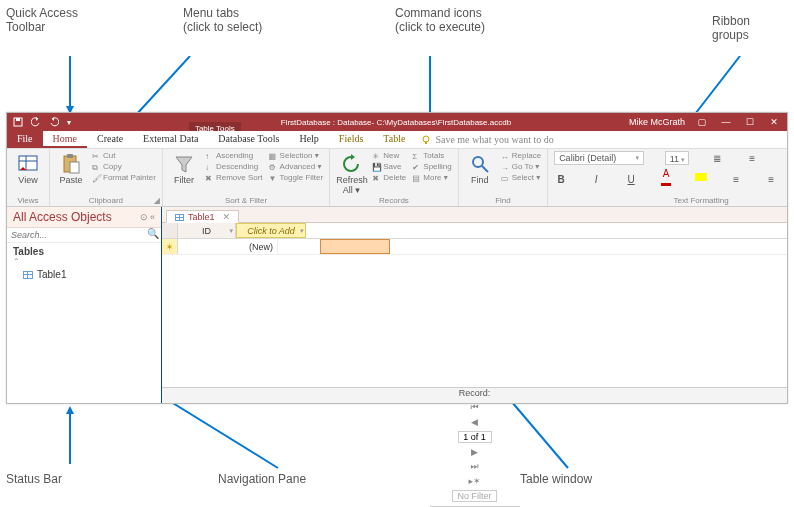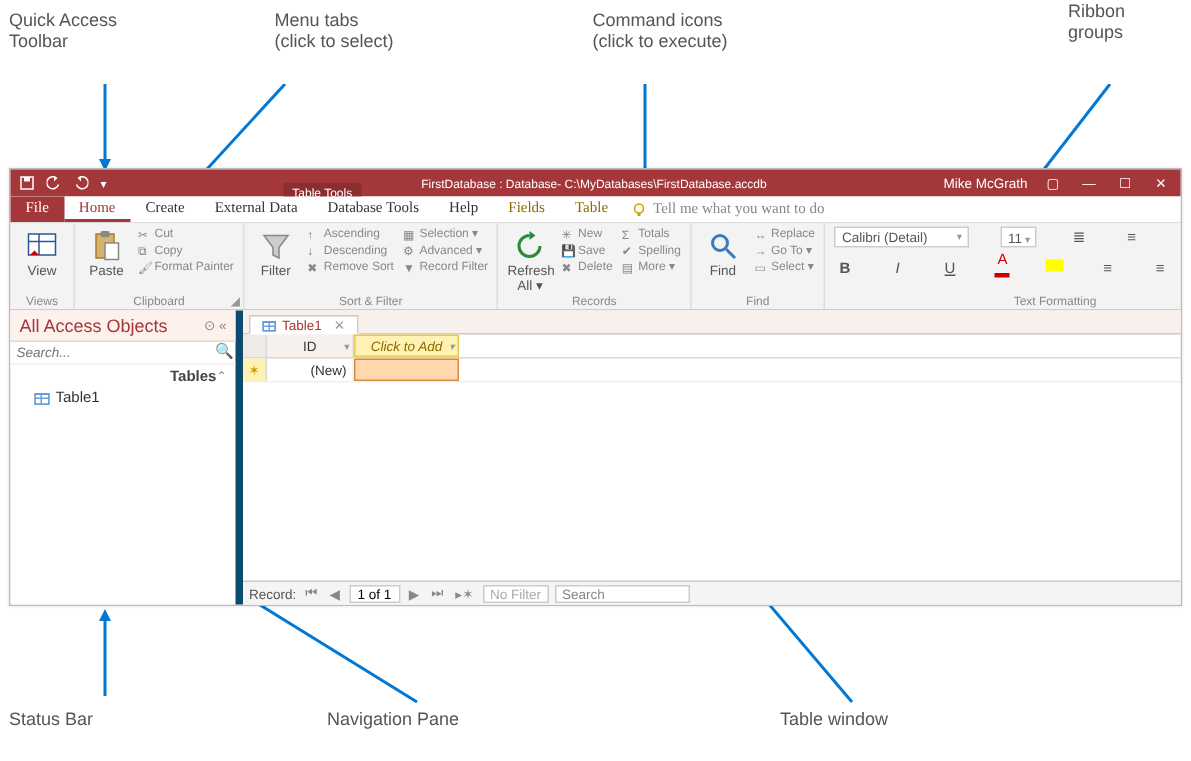--- a/index.html
+++ b/index.html
@@ -34,51 +34,51 @@
   .group-label { text-align: center; font-size: 8px; color: #888; padding: 1px 0; }
   .dlg-launch { position: absolute; right: 2px; bottom: 1px; font-size: 8px; color: #999; }
   .big-btn { width: 30px; text-align: center; color: #555; }
   .big-btn .icon { width: 22px; height: 22px; margin: 2px auto 0; display: block; }
   .stack { display: flex; flex-direction: column; gap: 1px; font-size: 8px; color: #888; }
   .stack div { white-space: nowrap; }
   .ic { width: 9px; height: 9px; display: inline-block; vertical-align: -1px; margin-right: 2px; }
   .collapse { position: absolute; right: 4px; bottom: 2px; font-size: 9px; color: #888; }
 
   .content { flex: 1; display: flex; min-height: 0; }
-  .navpane { width: 155px; border-right: 5px solid #0c4a6e; display: flex; flex-direction: column; background: #fff; }
+  .navpane { width: 155px; border-right: 1px solid #0c4a6e; display: flex; flex-direction: column; background: #fff; }
   .nav-hdr { background: #fdf1ec; padding: 3px 6px; color: #A4373A; font-size: 12px; display: flex; justify-content: space-between; align-items: center; border-bottom: 1px solid #e6d7cf; }
   .nav-hdr .chev { font-size: 9px; color: #888; }
   .nav-search { display: flex; border-bottom: 1px solid #eee; }
   .nav-search input { flex: 1; border: none; font-size: 9px; font-style: italic; padding: 2px 4px; outline: none; }
   .nav-search .mag { width: 14px; text-align: center; color: #aaa; font-size: 10px; }
-  .nav-section { padding: 3px 6px 1px; font-size: 10px; font-weight: 600; color: #444; display: flex; justify-content: flex-end; }
+  .nav-section { padding: 3px 6px 1px; font-size: 10px; font-weight: 600; color: #444; display: flex; justify-content: flex-start; flex-direction: column; }
   .nav-section .chev { font-size: 8px; color: #888; font-weight: 400;}
   .nav-item { padding: 2px 6px 2px 16px; font-size: 10px; color: #333; display: flex; align-items: center; gap: 4px; }
   .tbl-ic { width: 10px; height: 8px; background: linear-gradient(#fff,#fff) padding-box, #6a9ed8; border: 1px solid #6a9ed8; position: relative; }
   .tbl-ic::before { content:""; position:absolute; left:0; right:0; top:2px; height:1px; background:#6a9ed8;}
   .tbl-ic::after { content:""; position:absolute; top:0; bottom:0; left:3px; width:1px; background:#6a9ed8;}
 
   .tablewin { flex: 1; display: flex; flex-direction: column; background: #fff; }
   .doc-tab-row { height: 16px; background: #f7f0ec; border-bottom: 1px solid #d6c9c2; display: flex; align-items: flex-end; padding-left: 4px; }
   .doc-tab { background: #fff; border: 1px solid #d6c9c2; border-bottom: 1px solid #fff; padding: 1px 8px 0; font-size: 9px; color: #A4373A; display: flex; align-items: center; gap: 4px; position: relative; top: 1px;}
   .doc-tab .x { color: #999; font-size: 9px; margin-left: 4px;}
   .grid-hdr { height: 16px; display: flex; border-bottom: 1px solid #d8d8d8; font-size: 9px; }
   .rowhdr { width: 16px; background: #f0eae6; border-right: 1px solid #d8d8d8; }
   .colhdr { background: #f7f1ed; border-right: 1px solid #d8d8d8; display: flex; align-items: center; justify-content: center; position: relative; }
   .colhdr .dd { position: absolute; right: 2px; font-size: 7px; color: #999; }
   .colhdr.id { width: 58px; }
   .colhdr.add { width: 70px; color: #8a6d00; font-style: italic; background: #fff2b3; border: 1px solid #e0c95e; }
   .grid-row { height: 16px; display: flex; border-bottom: 1px solid #eee; font-size: 9px; }
   .rowhdr.new { display:flex; align-items:center; justify-content:center; color:#c79b00; background:#fff2b3;}
-  .cell { border-right: 1px solid #eee; display: flex; align-items: center; justify-content: flex-end; padding: 0 4px; }
+  .cell { border-right: 1px solid #eee; display: flex; align-items: center; justify-content: flex-end; padding: 0 4px; margin-left: 42px; }
   .cell.id { width: 58px; }
   .cell.sel { width: 70px; background: #ffd8b0; border: 1px solid #d88a3e; }
   .grid-rest { flex: 1; background: #fff; }
 
-  .recordbar { height: 16px; border-top: 1px solid #ccc; background: #f4f4f4; display: flex; align-items: center; font-size: 9px; color: #555; gap: 4px; padding: 0 4px;}
+  .recordbar { height: 16px; border-top: 1px solid #ccc; background: #f4f4f4; display: flex; align-items: center; font-size: 9px; color: #555; gap: 4px; padding: 0 4px; flex-direction: column;}
   .recordbar .btn { color: #888; padding: 0 2px; }
   .recordbar input { width: 34px; font-size: 9px; text-align: center; border: 1px solid #ccc; padding: 0;}
   .recordbar .nofilter { border: 1px solid #ccc; padding: 0 4px; color: #aaa; background:#fff;}
   .recordbar .search { border: 1px solid #ccc; padding: 0 4px; width: 90px; color: #888; background:#fff;}
 
   .statusbar { height: 16px; border-top: 1px solid #ccc; background: #f4f4f4; display: flex; align-items: center; justify-content: space-between; font-size: 9px; color: #666; padding: 0 6px;}
   .statusbar .viewbtn { width: 16px; height: 12px; border: 1px solid #bbb; margin-left: 2px; display:inline-block; background:#eee;}
   .statusbar .viewbtn.active { background: #d8a070; border-color:#b77a3e;}
 
   .fontctl { display:flex; align-items:center; gap:21px; font-size:9px; color:#555;}
@@ -91,21 +91,21 @@
 </style>
 </head>
 <body>
 
 <div class="callout" style="left:6px; top:6px; white-space:pre;">Quick Access
 Toolbar</div>
 <div class="callout" style="left:183px; top:6px; white-space:pre;">Menu tabs
 (click to select)</div>
 <div class="callout" style="left:395px; top:6px; white-space:pre;">Command icons
 (click to execute)</div>
-<div class="callout" style="left:712px; top:0; white-space:pre;">Ribbon
+<div class="callout" style="left:712px; top:14px; white-space:pre;">Ribbon
 groups</div>
 <div class="callout" style="left:6px; top:472px;">Status Bar</div>
 <div class="callout" style="left:218px; top:472px;">Navigation Pane</div>
 <div class="callout" style="left:520px; top:472px;">Table window</div>
 
 <svg class="arrow" style="left:60px; top:56px;" width="30" height="60">
     <line x1="10" y1="0" x2="10" y2="52"></line>
     <polygon points="10,58 6,50 14,50"></polygon>
   </svg>
 <svg class="arrow" style="left:120px; top:56px;" width="80" height="80">
@@ -171,21 +171,21 @@
     <div class="menu-tab">External Data</div>
     <div class="menu-tab">Database Tools</div>
     <div class="menu-tab">Help</div>
     <div class="menu-tab context">Fields</div>
     <div class="menu-tab context">Table</div>
     <div class="tell-me">
       <span class="bulb"><svg viewBox="0 0 10 10">
             <circle cx="5" cy="4" r="3" fill="none" stroke="#c9a100" stroke-width="1"></circle>
             <rect x="4" y="7" width="2" height="2" fill="#c9a100"></rect>
           </svg></span>
-      <span>Tell me what you want to do</span>
+      <span>Save me what you want to do</span>
     </div>
   </div>
 
   <div class="ribbon">
     <div class="group">
       <div class="group-body">
         <div class="big-btn">
           <svg class="icon" viewBox="0 0 22 22">
               <rect x="2" y="3" width="18" height="14" fill="#fff" stroke="#2b579a"></rect>
               <line x1="2" y1="8" x2="20" y2="8" stroke="#2b579a"></line>
@@ -227,21 +227,21 @@
           <div>Filter</div>
         </div>
         <div class="stack">
           <div><span class="ic">↑</span><span>Ascending</span></div>
           <div><span class="ic">↓</span><span>Descending</span></div>
           <div><span class="ic">✖</span><span>Remove Sort</span></div>
         </div>
         <div class="stack">
           <div><span class="ic">▦</span><span>Selection ▾</span></div>
           <div><span class="ic">⚙</span><span>Advanced ▾</span></div>
-          <div><span class="ic">▼</span><span>Record Filter</span></div>
+          <div><span class="ic">▼</span><span>Toggle Filter</span></div>
         </div>
       </div>
       <div class="group-label">Sort &amp; Filter</div>
     </div>
 
     <div class="group">
       <div class="group-body">
         <div class="big-btn">
           <svg class="icon" viewBox="0 0 22 22">
               <path d="M11 4 a7 7 0 1 0 7 7" fill="none" stroke="#2b8a3e" stroke-width="2"></path>

